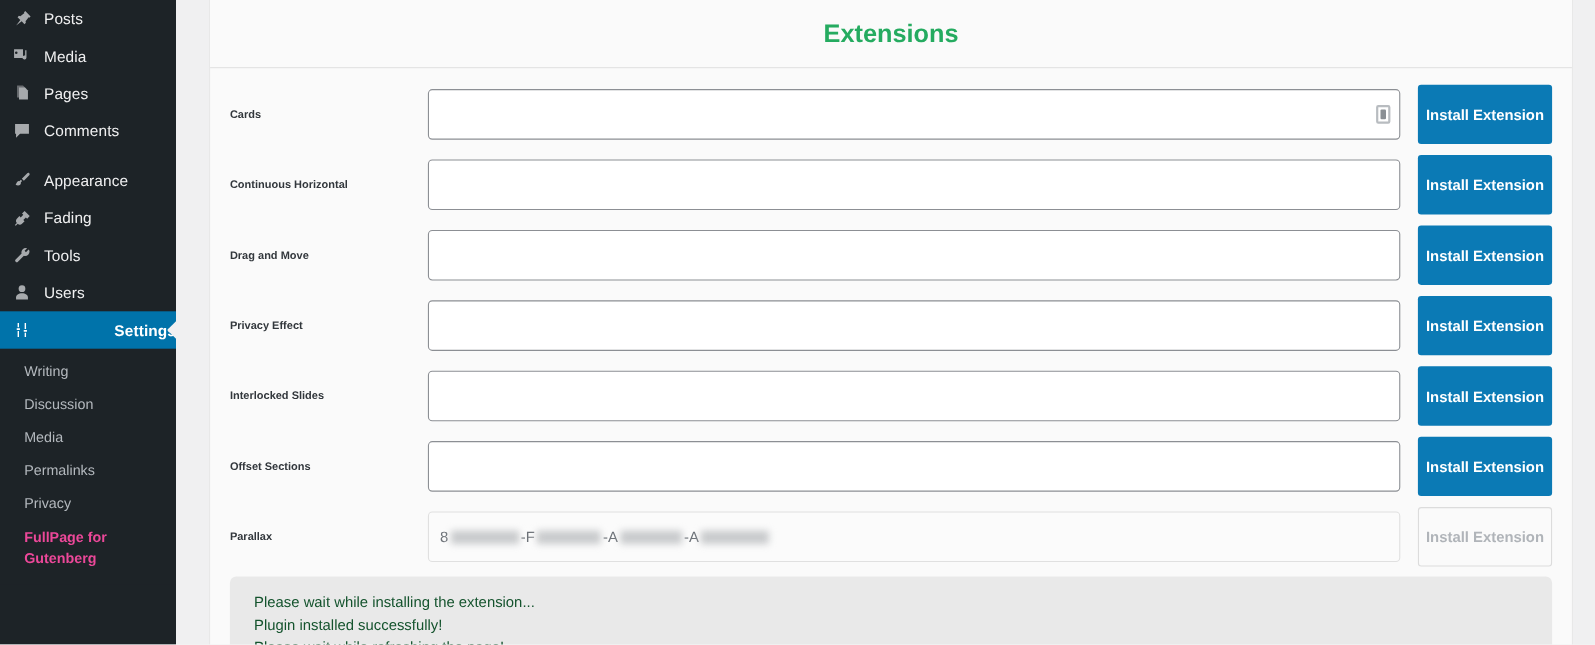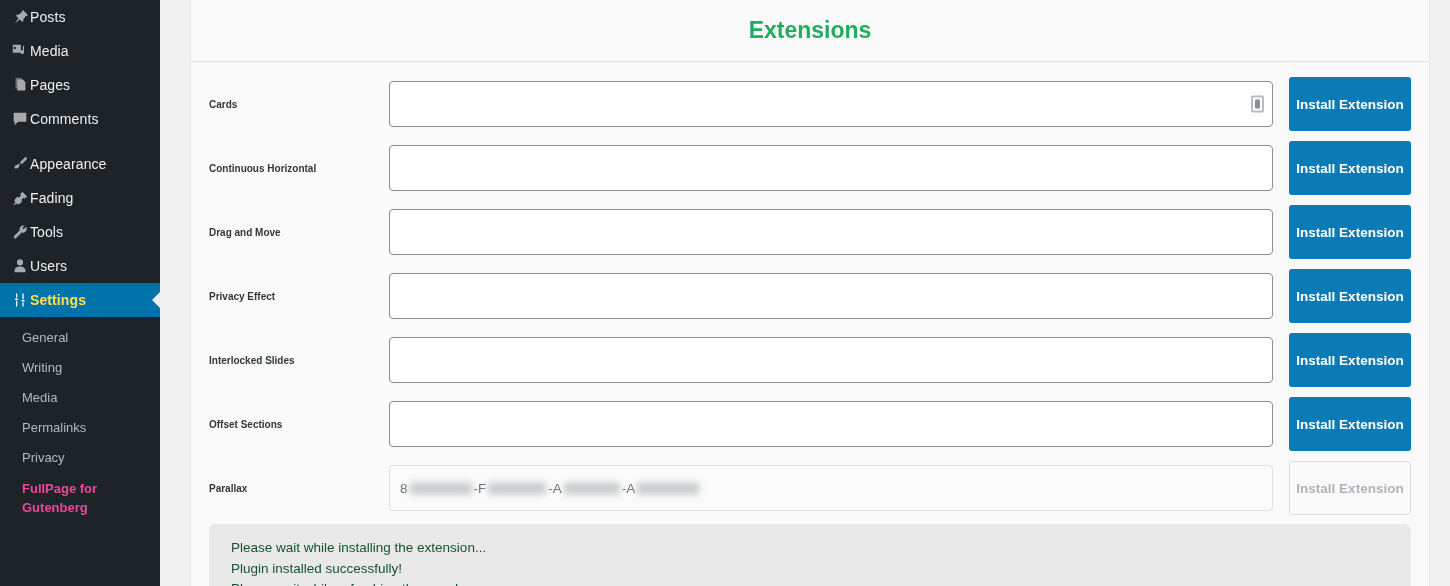--- a/index.html
+++ b/index.html
@@ -33,28 +33,29 @@
   .menu-item {
     display: flex;
     align-items: center;
     height: 34px;
     padding-left: 10px;
     color: #f0f0f1;
     font-size: 14px;
     position: relative;
     cursor: pointer;
   }
-  .menu-item .mi-label { margin-left: 0; letter-spacing: 0.1px; }
+  .menu-item .mi-label { margin-left: 10px; letter-spacing: 0.1px; }
 
   .menu-gap { height: 11px; }
 
   .menu-item.active {
     background: #0073aa;
-    color: #fde047;
+    color: #ffffff;
     font-weight: 600;
+    justify-content: space-between;
   }
   .menu-item.active .arrow {
     position: absolute;
     right: 0;
     top: 50%;
     transform: translateY(-50%);
     width: 0; height: 0;
     border-top: 8px solid transparent;
     border-bottom: 8px solid transparent;
     border-right: 8px solid #f0f0f1;
@@ -319,22 +320,22 @@
       <div class="menu-item active">
         <span class="icon-box">
           <svg width="16" height="16" viewBox="0 0 20 20">
             <path d="M5 2h1.6v5H5zM4 8h3.6v2H4zM5 11h1.6v7H5zM13 2h1.6v7H13zM12 10h3.6v2H12zM13 13h1.6v5H13z"></path>
           </svg>
         </span>
         <span class="mi-label">Settings</span>
         <span class="arrow"></span>
       </div>
       <div class="submenu">
-        <span class="submenu-item">General</span>
         <span class="submenu-item">Writing</span>
+        <span class="submenu-item">Discussion</span>
         <span class="submenu-item">Media</span>
         <span class="submenu-item">Permalinks</span>
         <span class="submenu-item">Privacy</span>
         <span class="submenu-item current">FullPage for Gutenberg</span>
       </div>
     </nav>
 
   <div class="content-wrap">
     <div class="panel">
 

